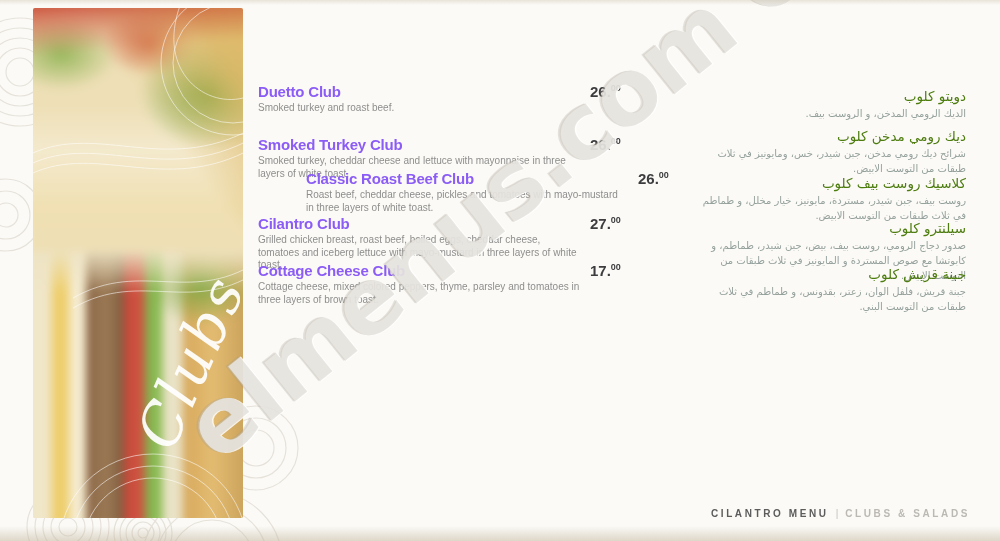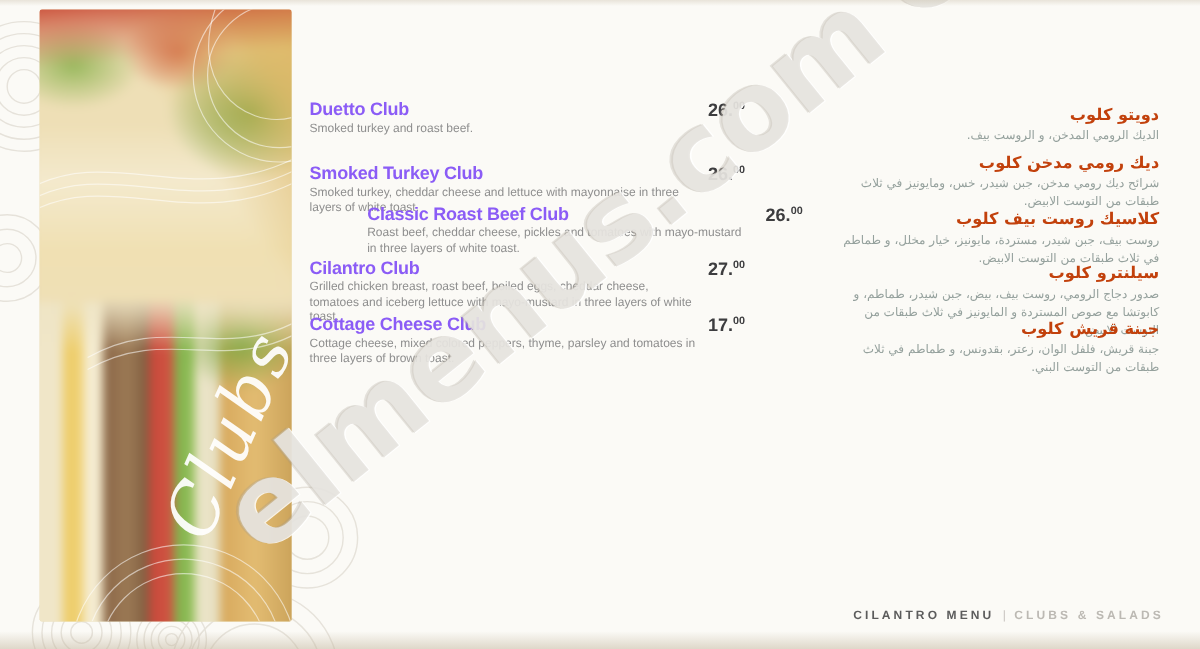--- a/index.html
+++ b/index.html
@@ -46,21 +46,21 @@
   .col-en{position:absolute;left:258px;top:80px;width:380px;height:320px;}
   .item-en{position:absolute;left:0;width:380px;}
   .item-title{font-size:15px;font-weight:bold;color:#8b5cf6;letter-spacing:-.2px;line-height:17px;}
   .item-desc{font-size:10px;color:#8e8e8e;line-height:12.5px;max-width:322px;margin-top:2px;}
   .item-price{position:absolute;left:332px;top:0;font-size:15px;font-weight:bold;color:#3d3d3f;white-space:nowrap;}
   .item-price .cents{font-size:9px;vertical-align:6px;letter-spacing:0;text-align:center;}
 
   
   .col-ar{position:absolute;right:34px;top:80px;width:278px;height:320px;direction:rtl;text-align:right;font-family:"DejaVu Sans",sans-serif;}
   .item-ar{position:absolute;right:0;width:278px;}
-  .item-ar .ar-title{font-size:13.5px;font-weight:bold;color:#c2410c;line-height:16px;}
+  .item-ar .ar-title{font-size:13.5px;font-weight:normal;color:#4d7c0f;line-height:16px;}
   .item-ar .ar-desc{font-size:10px;color:#95a19d;line-height:15px;margin-top:2px;}
 
   
   .watermark{position:absolute;left:238px;top:372px;height:118px;transform:rotate(-39deg);
     transform-origin:left bottom;white-space:nowrap;pointer-events:none;
     font-family:"DejaVu Sans",sans-serif;font-weight:bold;font-size:92px;letter-spacing:-1px;
     color:rgba(203,197,188,.42);
     text-shadow:1px 1px 0 rgba(255,255,255,.85), -1px -1px 0 rgba(160,152,140,.25);}
   .watermark .wm-r{margin-left:18px;}
 

